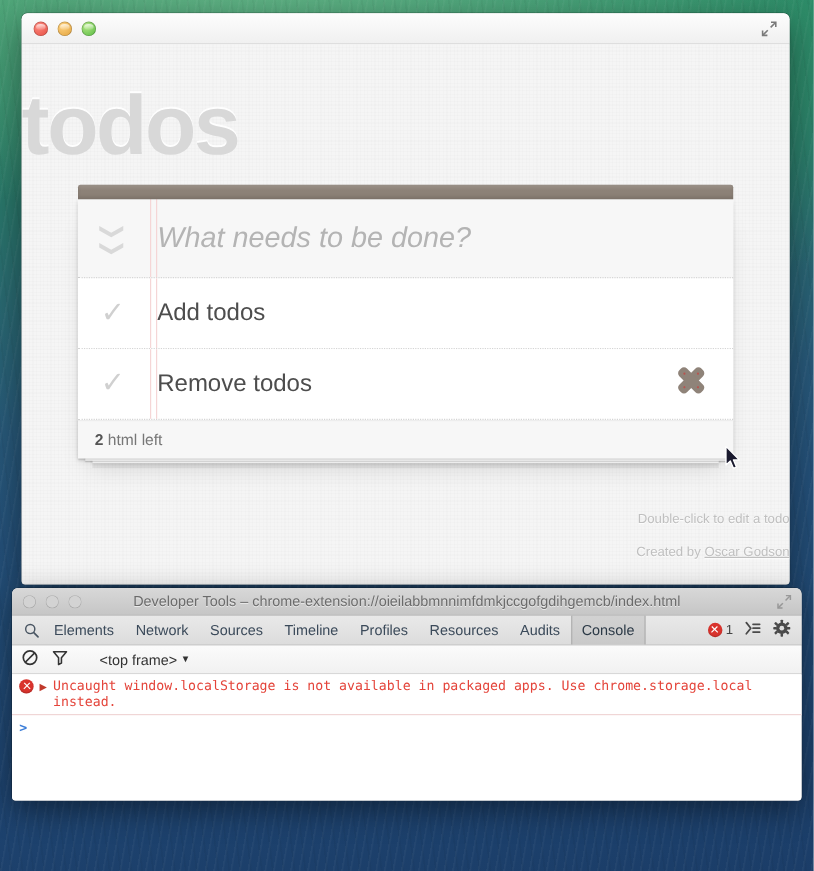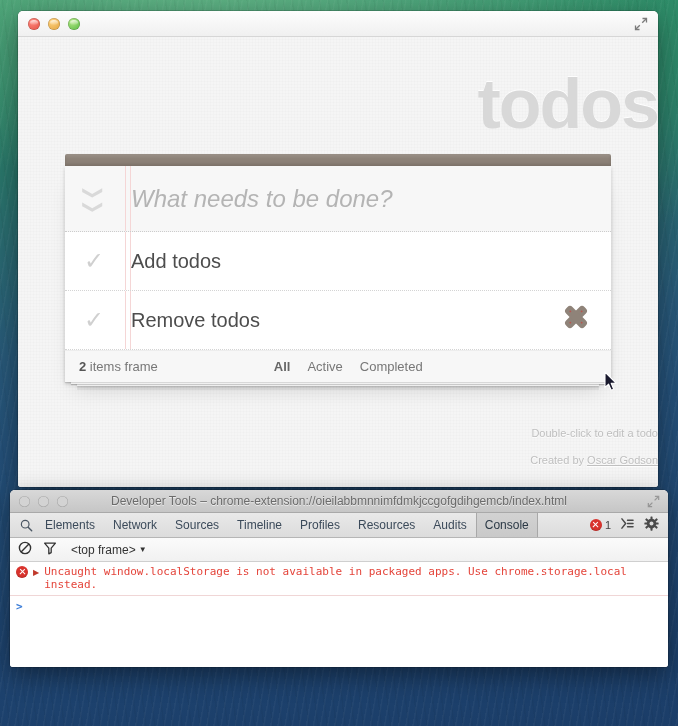--- a/index.html
+++ b/index.html
@@ -74,21 +74,21 @@
   .app-body {
     height: 450px;
     background-color: #f5f5f5;
     background-image:
       repeating-linear-gradient(0deg, rgba(0,0,0,0.012) 0px, rgba(0,0,0,0.012) 1px, transparent 1px, transparent 3px),
       repeating-linear-gradient(90deg, rgba(0,0,0,0.012) 0px, rgba(0,0,0,0.012) 1px, transparent 1px, transparent 3px);
     padding-top: 12px;
     position: relative;
   }
   .todo-title {
-    text-align: right;
+    text-align: left;
     font-size: 70px;
     line-height: 1.02;
     font-weight: bold;
     color: #d8d8d8;
     letter-spacing: -2px;
     margin: 20px 0 14px 0;
     text-shadow: 0 -1px 0 rgba(255,255,255,0.9);
     user-select: none;
   }
 
@@ -258,21 +258,21 @@
   .err-count { font-size: 11px; color: #444; }
 
   .dt-filterbar {
     height: 24px;
     background: linear-gradient(#fbfbfb, #f1f1f1);
     border-bottom: 1px solid #cfcfcf;
     display: flex; align-items: center;
     padding: 0 8px; gap: 11px;
     font-size: 12px; color: #333;
   }
-  .frame-select { display: flex; align-items: center; gap: 3px; cursor: pointer; margin-left: 3px; }
+  .frame-select { display: flex; align-items: center; gap: 3px; cursor: pointer; margin-left: 15px; }
   .caret { font-size: 8px; color: #333; }
 
   .dt-console { background: #fff; height: 146px; }
   .console-msg {
     display: flex; align-items: flex-start; gap: 5px;
     padding: 3px 6px 4px 6px;
     border-bottom: 1px solid #f0d6d6;
     background: #fff;
   }
   .msg-text {
@@ -351,26 +351,21 @@
                 <circle cx="0" cy="-8" r="0.9" fill="#b8544f"></circle>
                 <circle cx="0" cy="8" r="0.9" fill="#b8544f"></circle>
                 <circle cx="-8" cy="0" r="0.9" fill="#b8544f"></circle>
                 <circle cx="8" cy="0" r="0.9" fill="#b8544f"></circle>
               </g>
             </svg>
           </div>
         </div>
 
         <div class="footer">
-          <span class="todo-count"><b>2</b> <span>items frame</span></span>
-          <div class="filters">
-            <a class="filter selected">All</a>
-            <a class="filter">Active</a>
-            <a class="filter">Completed</a>
-          </div>
+          <span class="todo-count"><b>2</b> <span>html left</span></span>
         </div>
 
       </div>
     </div>
 
     <div class="info">
       <p>Double-click to edit a todo</p>
       <p><span>Created by </span><a>Oscar Godson</a></p>
     </div>
 

